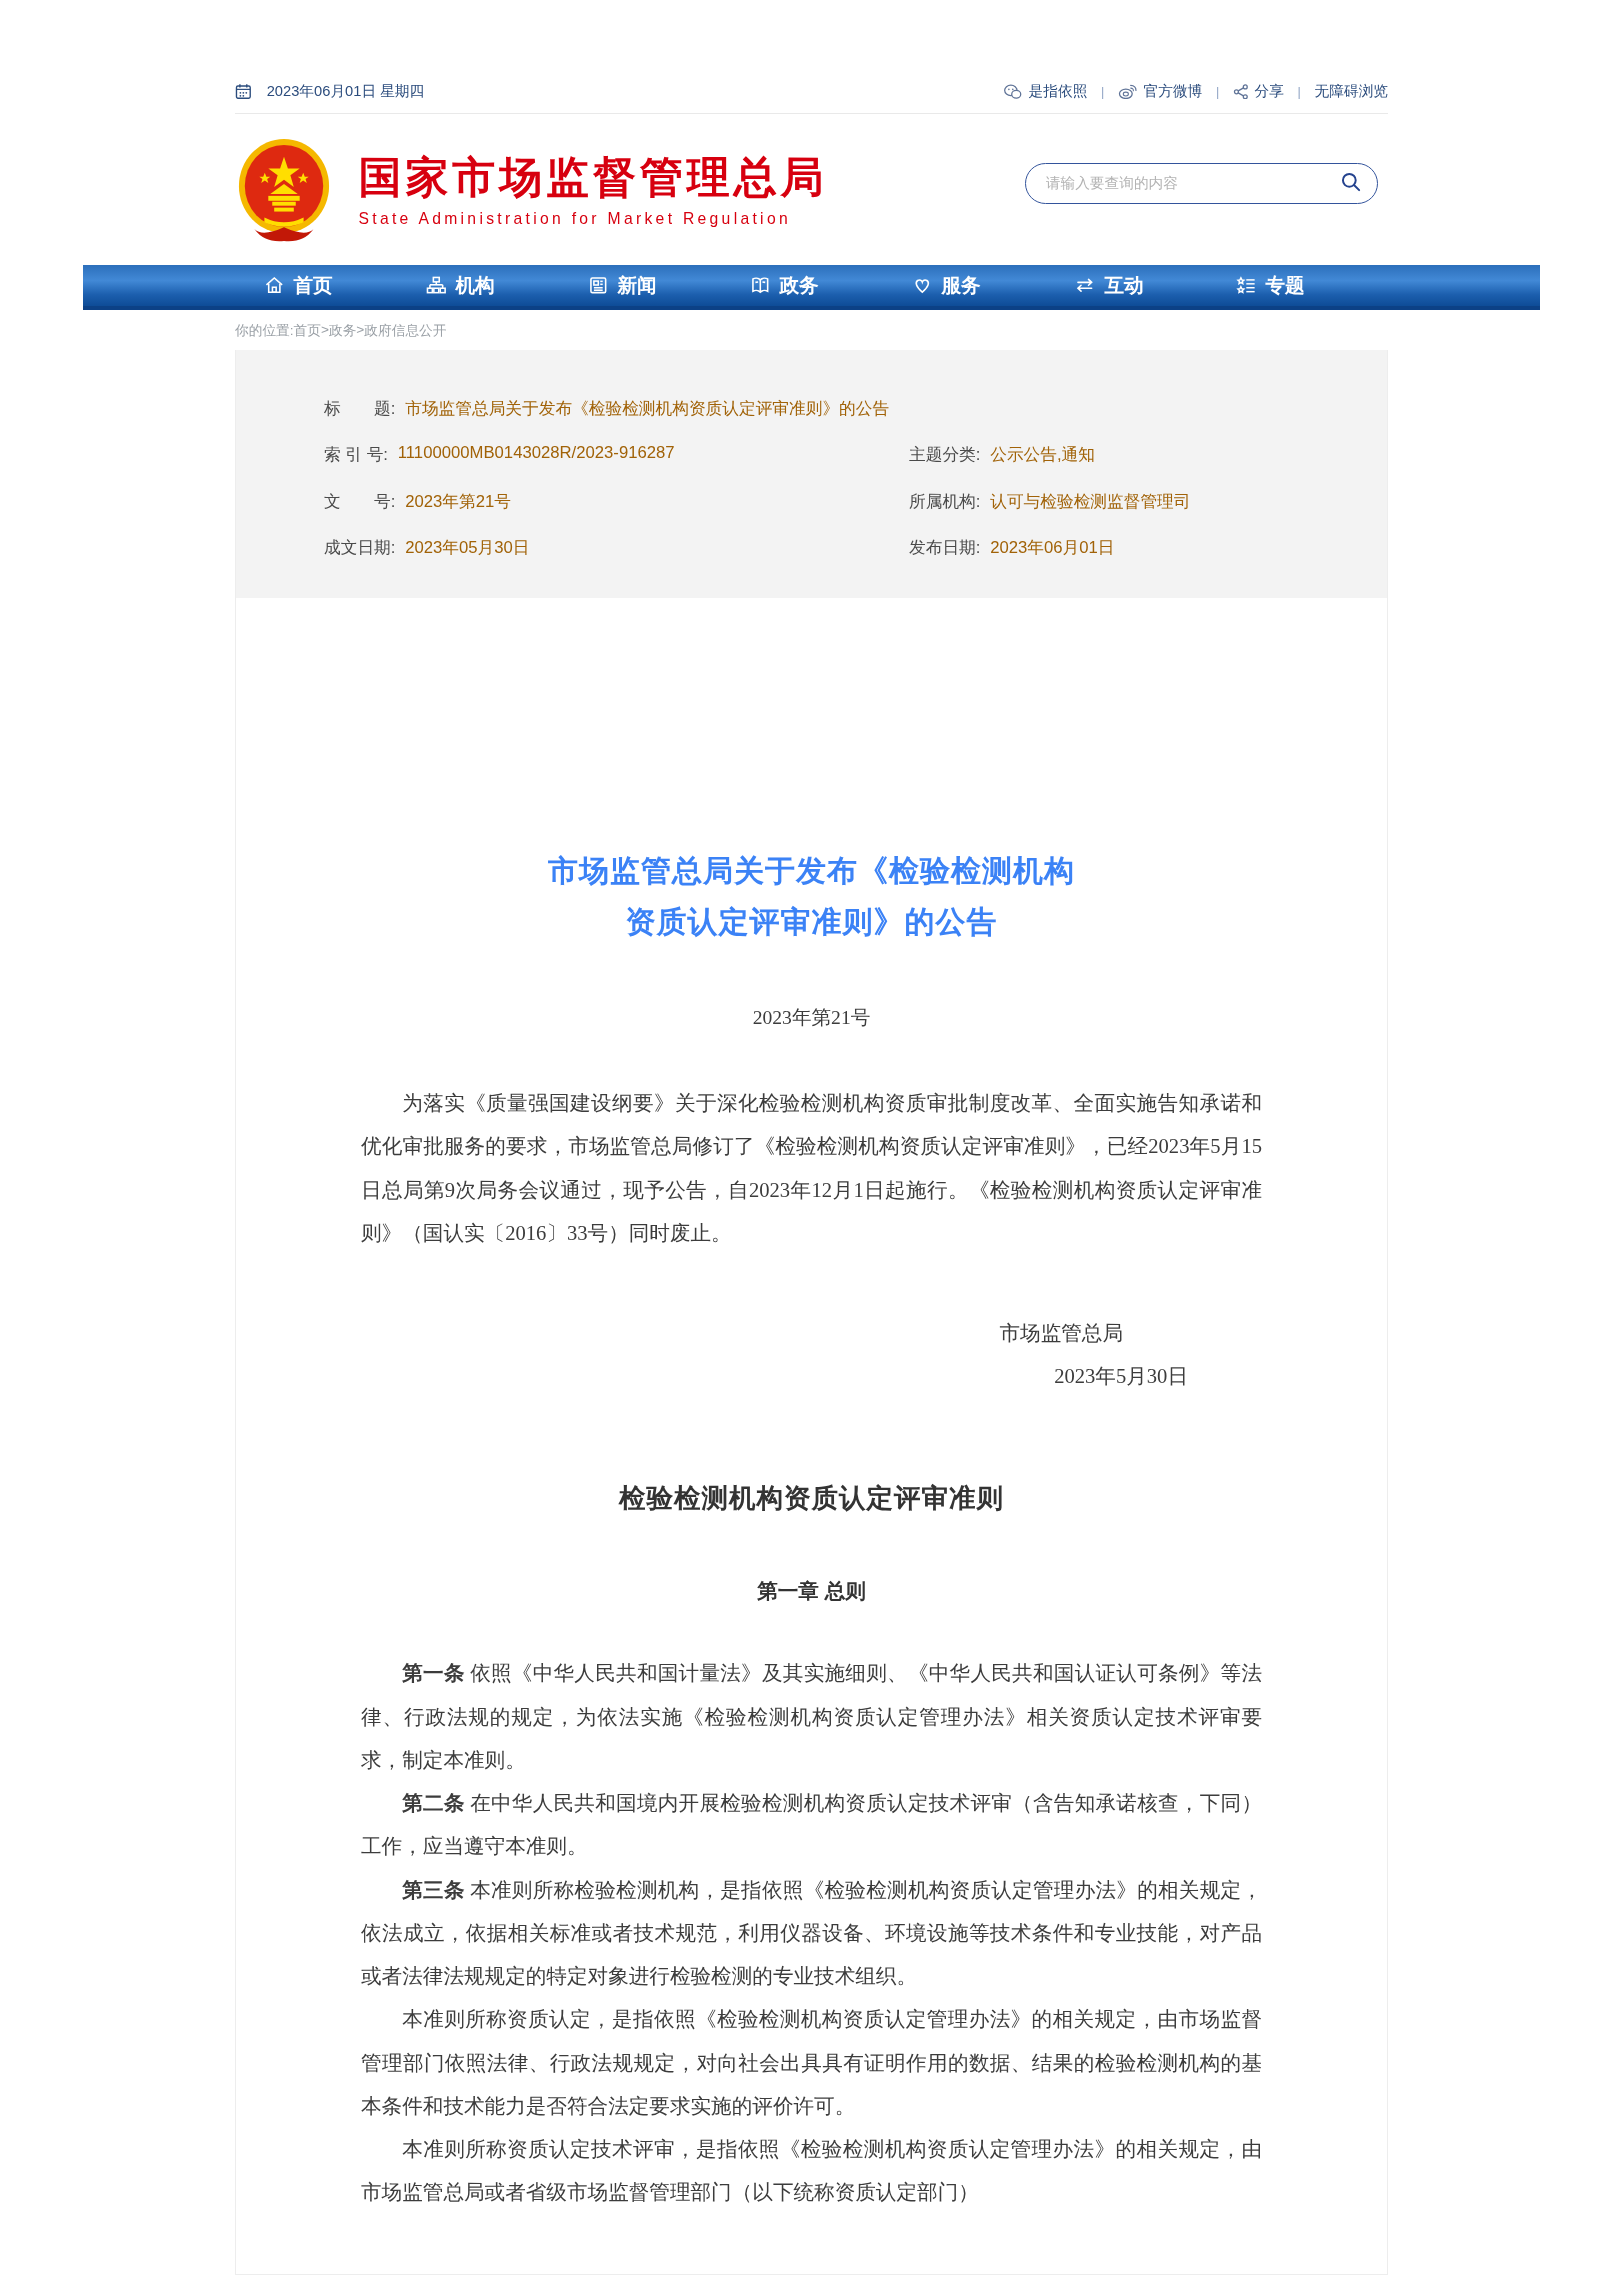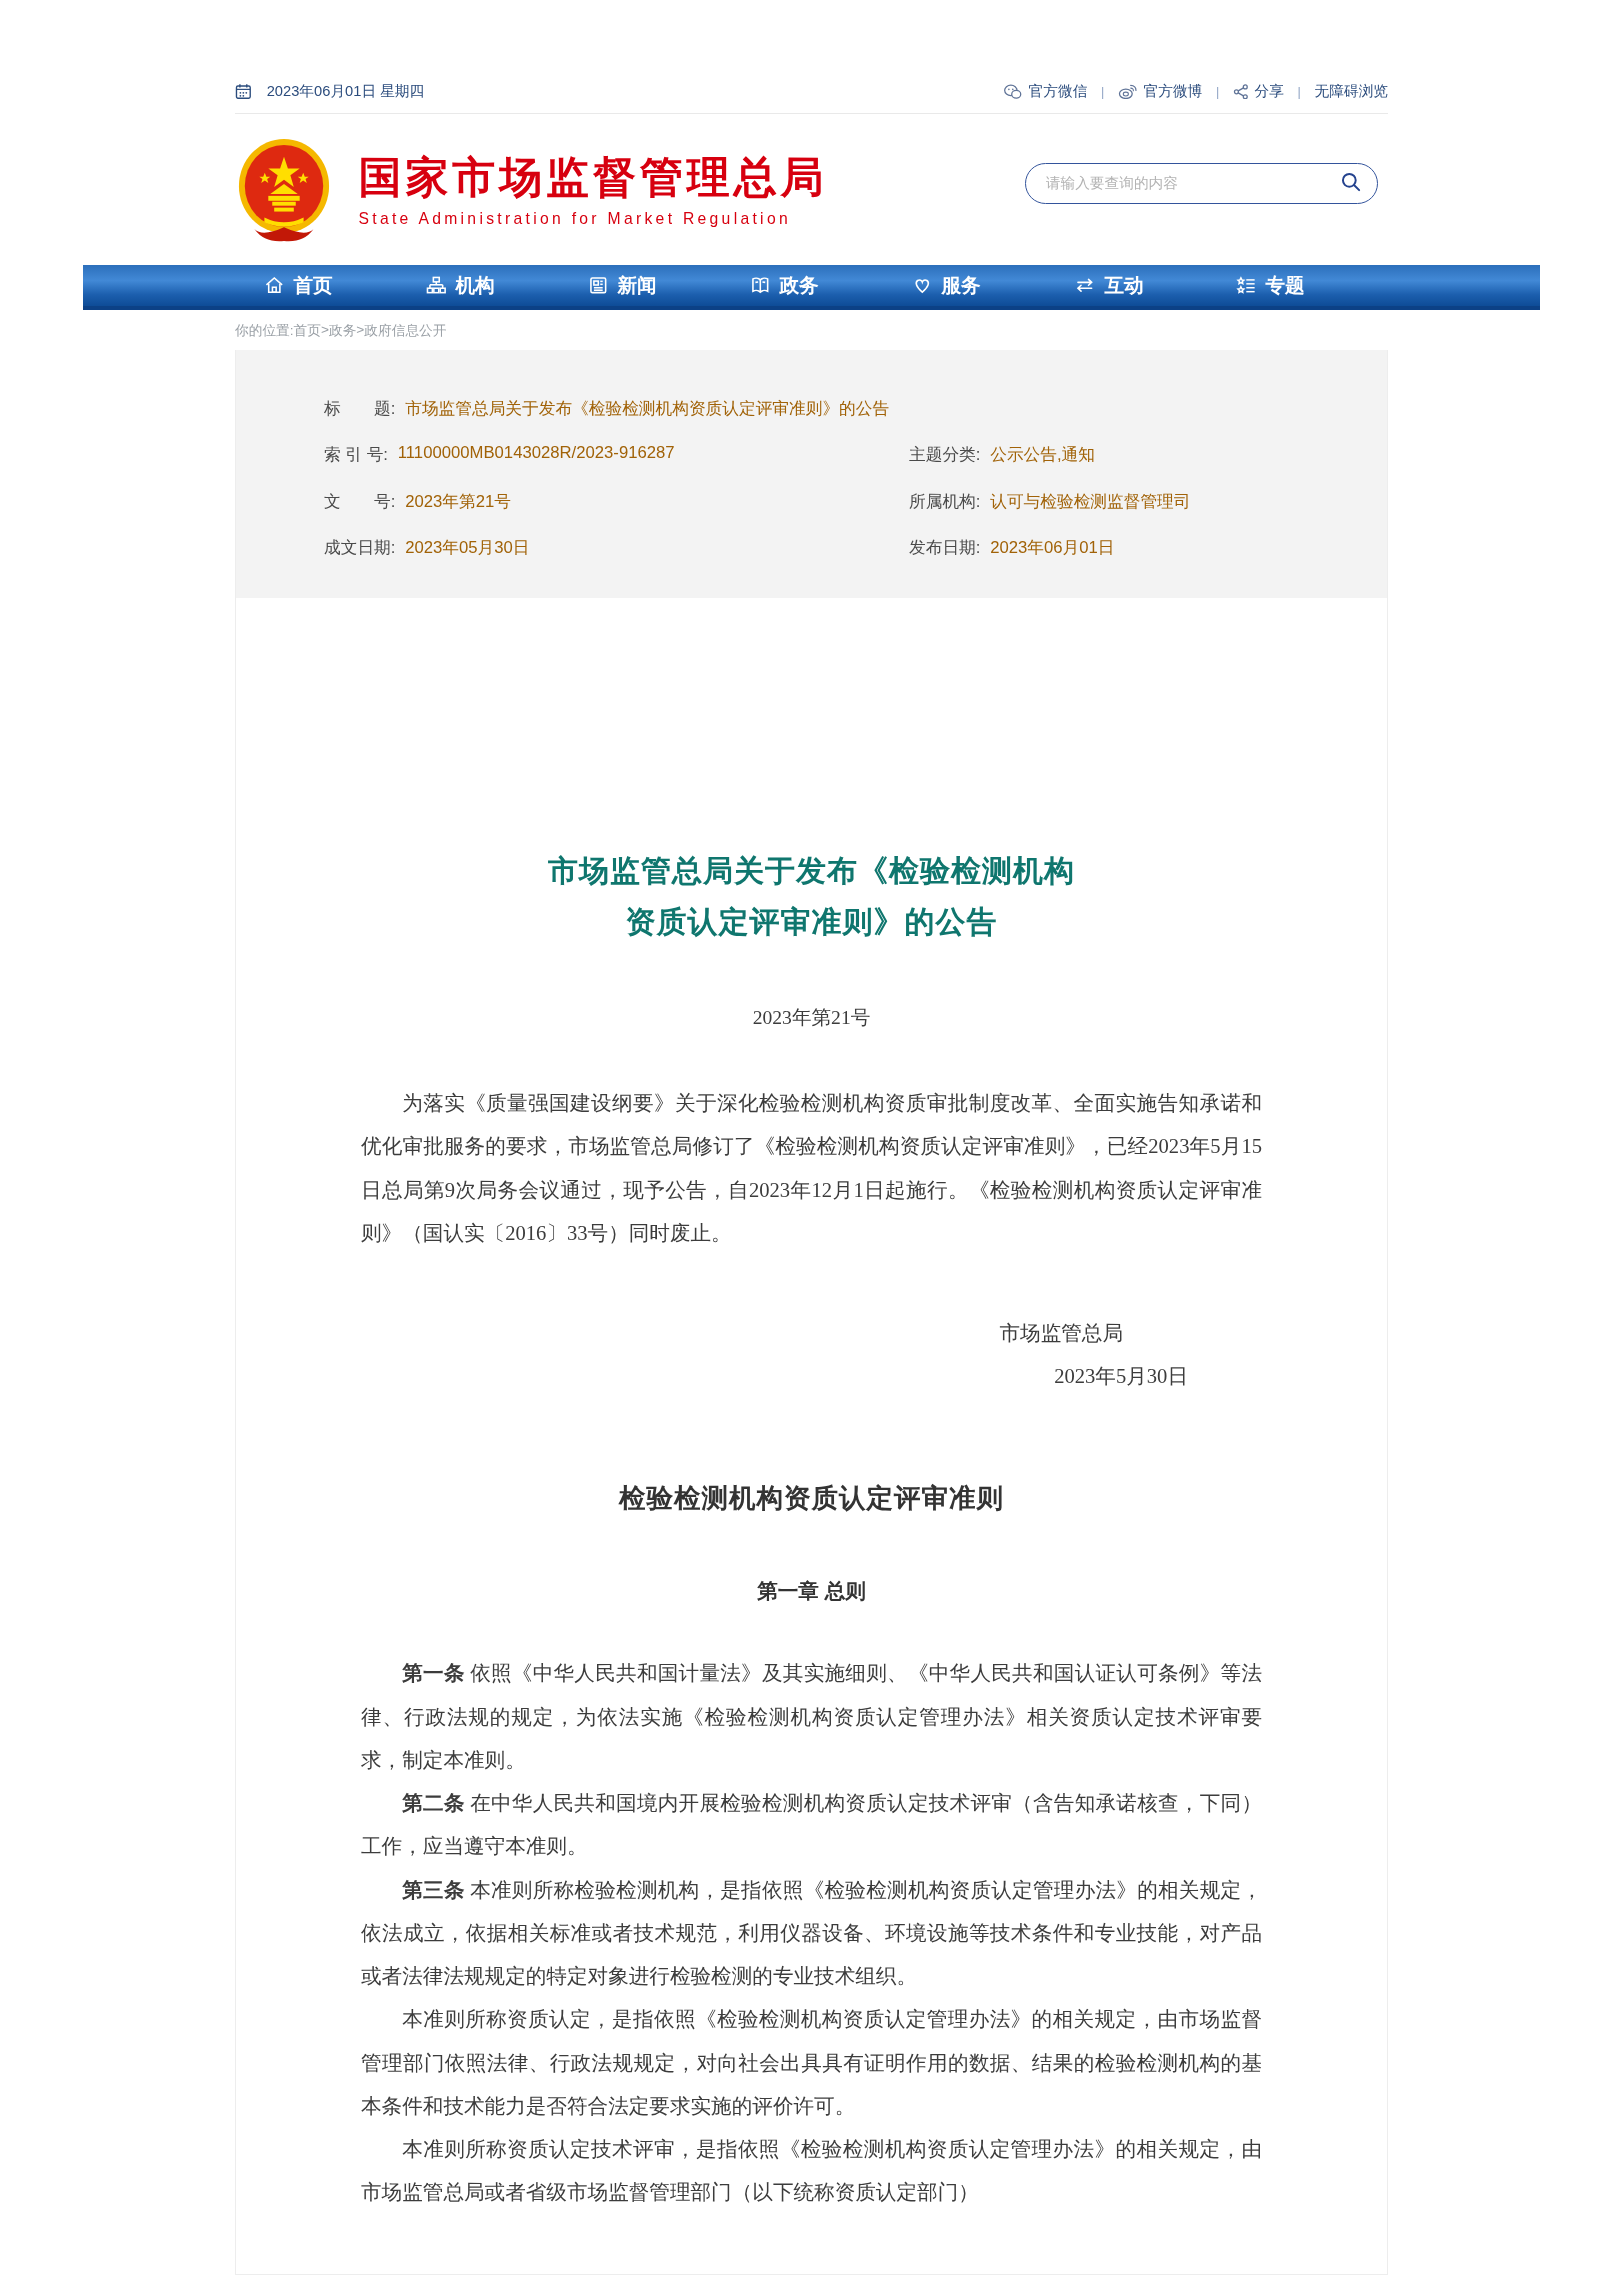--- a/index.html
+++ b/index.html
@@ -69,21 +69,21 @@
   .meta-label { color:#4a4a4a; white-space:pre; }
   .meta-value { color:#a16207; margin-left:9.8px; }
 
   .doc-body {
     background:#fff; padding:247px 125px 59px;
     font-family:"Liberation Serif","DejaVu Serif",serif;
     color:#3c3c3c;
   }
   .doc-title {
     text-align:center; font-family:"Liberation Sans","DejaVu Sans",sans-serif;
-    font-size:30px; font-weight:bold; color:#0f766e; line-height:1.7; letter-spacing:1px;
+    font-size:30px; font-weight:bold; color:#3b82f6; line-height:1.7; letter-spacing:1px;
   }
   .doc-number { text-align:center; font-size:19.6px; margin-top:57px; color:#3c3c3c; }
   .doc-para {
     font-size:20.6px; line-height:2.1; text-indent:2em; text-align:justify; color:#3c3c3c;
   }
   .doc-para.first { margin-top:51px; }
   .signature { margin-top:57px; text-align:right; font-size:20.6px; line-height:2.1; }
   .signature .org { padding-right:139px; }
   .signature .date { padding-right:74px;font-family:Liberation Serif, serif; }
   .rule-title {
@@ -120,21 +120,21 @@
     <div class="topbar-right">
       <a class="tb-link">
         <span class="tb-icon">
           <svg width="19.6" height="15.7" viewBox="0 0 20 16">
               <ellipse cx="8" cy="6.5" rx="6.3" ry="5.3" fill="none" stroke="#5f7397" stroke-width="1.3"></ellipse>
               <ellipse cx="13.5" cy="10.5" rx="4.6" ry="3.9" fill="#fff" stroke="#5f7397" stroke-width="1.3"></ellipse>
               <circle cx="6" cy="5.5" r="0.8" fill="#5f7397"></circle>
               <circle cx="10" cy="5.5" r="0.8" fill="#5f7397"></circle>
             </svg>
         </span>
-        <span>官方微信</span>
+        <span>是指依照</span>
       </a>
       <span class="sep">|</span>
       <a class="tb-link">
         <span class="tb-icon">
           <svg width="19.6" height="15.7" viewBox="0 0 20 16">
               <ellipse cx="8" cy="10" rx="6.5" ry="4.8" fill="none" stroke="#5f7397" stroke-width="1.3"></ellipse>
               <ellipse cx="8" cy="10.3" rx="2.6" ry="2" fill="none" stroke="#5f7397" stroke-width="1.1"></ellipse>
               <path d="M13 1.5 c3.5 0 5.5 2.2 5.3 5" fill="none" stroke="#5f7397" stroke-width="1.3" stroke-linecap="round"></path>
               <path d="M13 4.2 c1.8 0 2.8 1.1 2.7 2.6" fill="none" stroke="#5f7397" stroke-width="1.1" stroke-linecap="round"></path>
             </svg>

